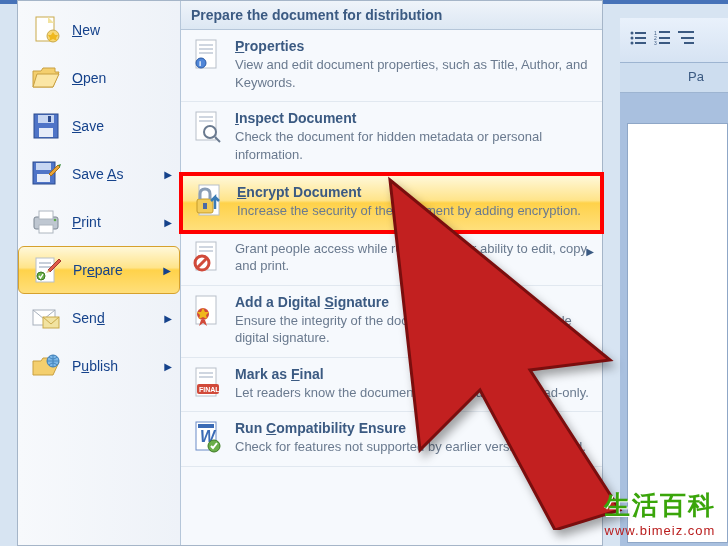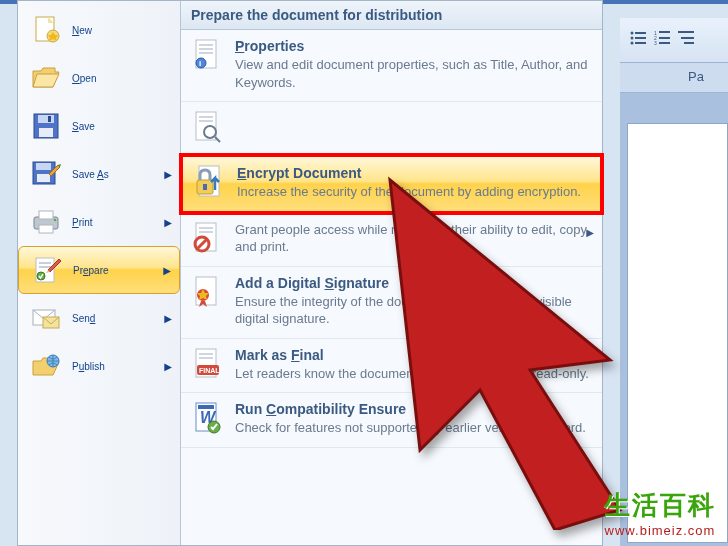--- a/index.html
+++ b/index.html
@@ -44,21 +44,21 @@
     }
     .left-item .icon {
       width: 32px;
       height: 32px;
       margin-right: 10px;
       display: flex;
       align-items: center;
       justify-content: center;
     }
     .left-item .label {
-      font-size: 10px;
+      font-size: 14px;
       color: #15428b;
     }
     .underline-letter { text-decoration: underline; }
     .chevron {
       position: absolute;
       right: 8px;
       top: 50%;
       transform: translateY(-50%);
       color: #15428b;
       font-size: 10px;
@@ -336,20 +336,24 @@
     <div class="right-item">
       <span class="ricon">
         <svg width="32" height="34" viewBox="0 0 32 34">
             <rect x="4" y="2" width="20" height="28" fill="#fff" stroke="#b7bfc9"></rect>
             <rect x="7" y="6" width="14" height="2" fill="#cfd6e0"></rect>
             <rect x="7" y="10" width="14" height="2" fill="#cfd6e0"></rect>
             <circle cx="18" cy="22" r="6" fill="none" stroke="#6a7a8f" stroke-width="2"></circle>
             <path d="M23 27 L28 32" stroke="#6a7a8f" stroke-width="2"></path>
           </svg>
       </span>
+      <div class="text-block">
+        <div class="title"><span class="underline-letter">I</span><span>nspect Document</span></div>
+        <div class="desc">Check the document for hidden metadata or personal information.</div>
+      </div>
     </div>
 
     <div class="right-item highlighted">
       <span class="ricon">
         <svg width="34" height="36" viewBox="0 0 34 36">
             <rect x="6" y="2" width="20" height="30" fill="#fff" stroke="#b7bfc9"></rect>
             <rect x="4" y="16" width="16" height="14" rx="2" fill="#f2cc5a" stroke="#c49b2b"></rect>
             <path d="M7 16 L7 11 Q7 6 12 6 Q17 6 17 11 L17 16" fill="none" stroke="#8a9db5" stroke-width="3"></path>
             <rect x="10" y="20" width="4" height="6" fill="#4c6aa5"></rect>
             <path d="M22 26 L22 14 L18 18 M22 14 L26 18" stroke="#3a7bb5" stroke-width="2.5" fill="none"></path>

